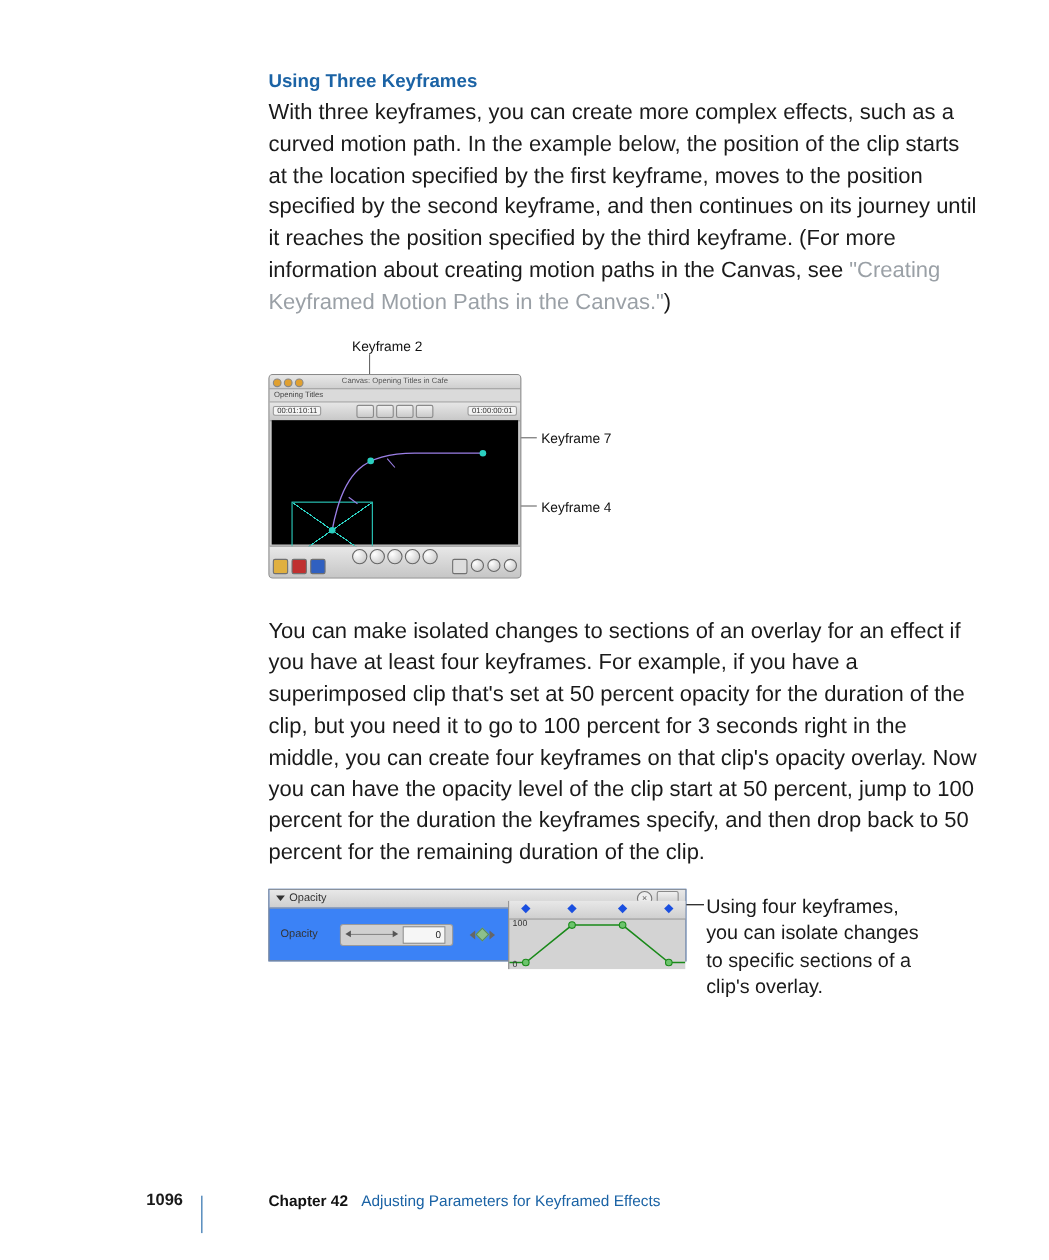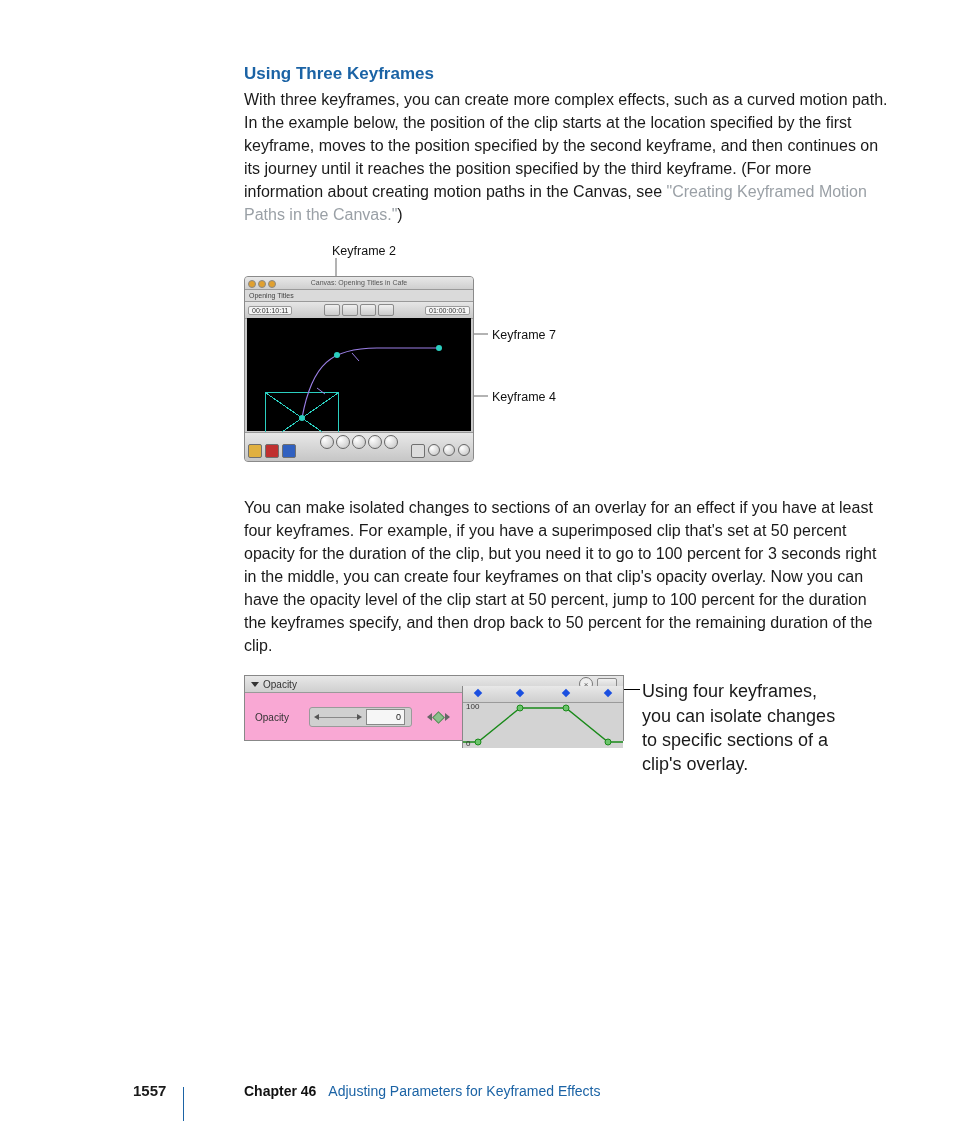--- a/index.html
+++ b/index.html
@@ -19,21 +19,21 @@
     box-sizing: border-box;
     padding: 64px 65px 14px 244px;
   }
   .section-heading {
     color: #1b63a5;
     font-weight: 600;
     font-size: 17px;
     margin: 0 0 4px 0;
   }
   .body-text {
-    font-size: 16px;
+    font-size: 20px;
     line-height: 1.44;
     margin: 0 0 18px 0;
   }
   .muted-link {
     color: #9aa0a6;
   }
   .figure1 {
     position: relative;
     width: 360px;
     height: 230px;
@@ -154,21 +154,21 @@
 
   .figure2 {
     position:relative;
     width:620px;
     height:68px;
     margin: 0 0 20px 0;
   }
   .opacity-panel {
     position:absolute; left:0; top:0;
     width:380px; height:66px;
-    background:#f9a8d4;
+    background:#3b82f6;
     border:1px solid #888;
     box-sizing:border-box;
   }
   .op-header {
     height:16px; background:linear-gradient(#e8e8e8,#cfcfcf);
     border-bottom:1px solid #9a9a9a;
     display:flex; align-items:center; justify-content:space-between;
     padding:0 6px; font-size:10px; color:#333;
   }
   .op-header .l { display:flex; align-items:center; gap:4px; }
@@ -255,21 +255,21 @@
 <body>
 <div class="page">
 
   <h3 class="section-heading">Using Three Keyframes</h3>
   <p class="body-text">
     <span>With three keyframes, you can create more complex effects, such as a curved motion path. In the example below, the position of the clip starts at the location specified by the first keyframe, moves to the position specified by the second keyframe, and then continues on its journey until it reaches the position specified by the third keyframe. (For more information about creating motion paths in the Canvas, see </span><span class="muted-link">"Creating Keyframed Motion Paths in the Canvas."</span><span>)</span>
   </p>
 
   <div class="figure1">
 
-    <div class="label1" style="left:88px; top:0;text-align:center;">Keyframe 2</div>
+    <div class="label1" style="left:76px; top:0;text-align:center;">Keyframe 2</div>
     <div class="label1" style="left:248px; top:84px;">Keyframe 7</div>
     <div class="label1" style="left:248px; top:146px;">Keyframe 4</div>
 
     <svg style="position:absolute;left:0;top:0;width:360px;height:230px;pointer-events:none">
       <path class="leader" d="M 92 14 V 90"></path>
       <path class="leader" d="M 244 90 H 195"></path>
       <path class="leader" d="M 244 152 H 58"></path>
     </svg>
 
     <div class="canvas-window">
@@ -375,17 +375,17 @@
       </div>
     </div>
     <div class="callout2-line"></div>
     <div class="callout2">Using four keyframes, you can isolate changes to specific sections of a clip's overlay.</div>
   </div>
 
 </div>
 
 <div class="footer">
   <div class="footer-rule"></div>
-  <div class="page-num">1557</div>
+  <div class="page-num">1096</div>
   <div class="chapter">
-    <span class="no">Chapter 46</span><span class="title">Adjusting Parameters for Keyframed Effects</span>
+    <span class="no">Chapter 42</span><span class="title">Adjusting Parameters for Keyframed Effects</span>
   </div>
 </div>
 
 </body></html>

